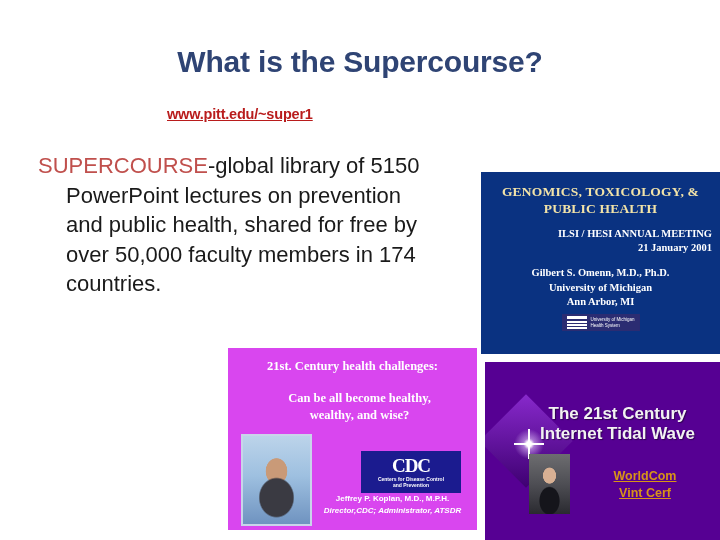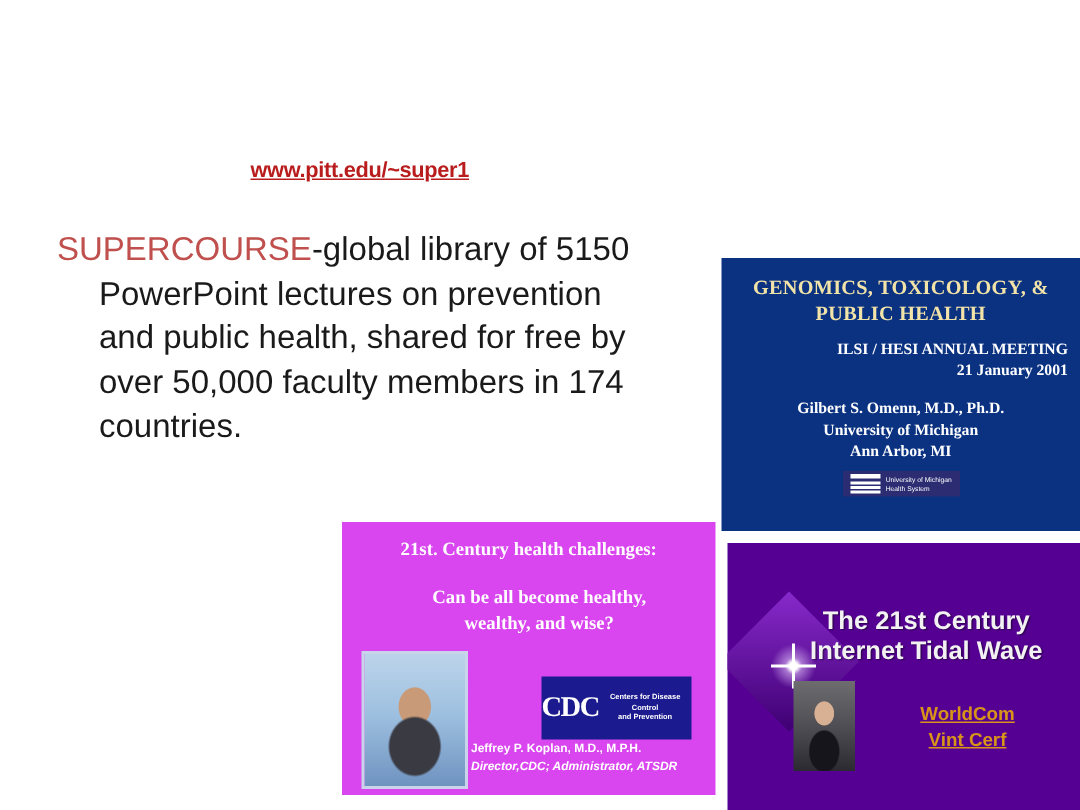--- a/index.html
+++ b/index.html
@@ -190,21 +190,21 @@
       linear-gradient(#bcd4ea 0%, #9ec0e0 45%, #6f93c0 100%);
   }
   .cdc-logo {
     position: absolute;
     left: 133px;
     top: 103px;
     width: 100px;
     height: 42px;
     background: #1b1b8f;
     display: flex;
-    flex-direction: row;
+    flex-direction: column;
     align-items: center;
     justify-content: center;
   }
   .cdc-logo-main {
     color: #ffffff;
     font-family: "Liberation Serif", serif;
     font-weight: bold;
     font-size: 19px;
     letter-spacing: -1px;
     line-height: 20px;
@@ -215,21 +215,21 @@
     line-height: 6.5px;
     font-weight: bold;
     text-align: center;
     white-space: pre-line;
   }
   .cdc-credit {
     position: absolute;
     left: 86px;
     bottom: 14px;
     right: 6px;
-    text-align: left;
+    text-align: center;
     color: #ffffff;
     font-size: 8px;
     line-height: 11.5px;
     font-weight: bold;
     margin-top: 47px;
   }
   .cdc-credit .role {
     font-style: italic;
   }
 
@@ -307,20 +307,21 @@
   }
   .tidal-credit span {
     text-decoration: underline;
   }
 </style>
 </head>
 <body>
 
 <div class="slide">
 
+  <div class="slide-title">What is the Supercourse?</div>
 
   <a class="url-link" href="#">www.pitt.edu/~super1</a>
 
   <div class="body-text">
     <div class="indent-wrap">
       <span class="supercourse-word">SUPERCOURSE</span><span>-global library of 5150 PowerPoint lectures on prevention and public health, shared for free by  over 50,000 faculty members in 174 countries.</span>
     </div>
   </div>
 
   <div class="thumb-genomics">

